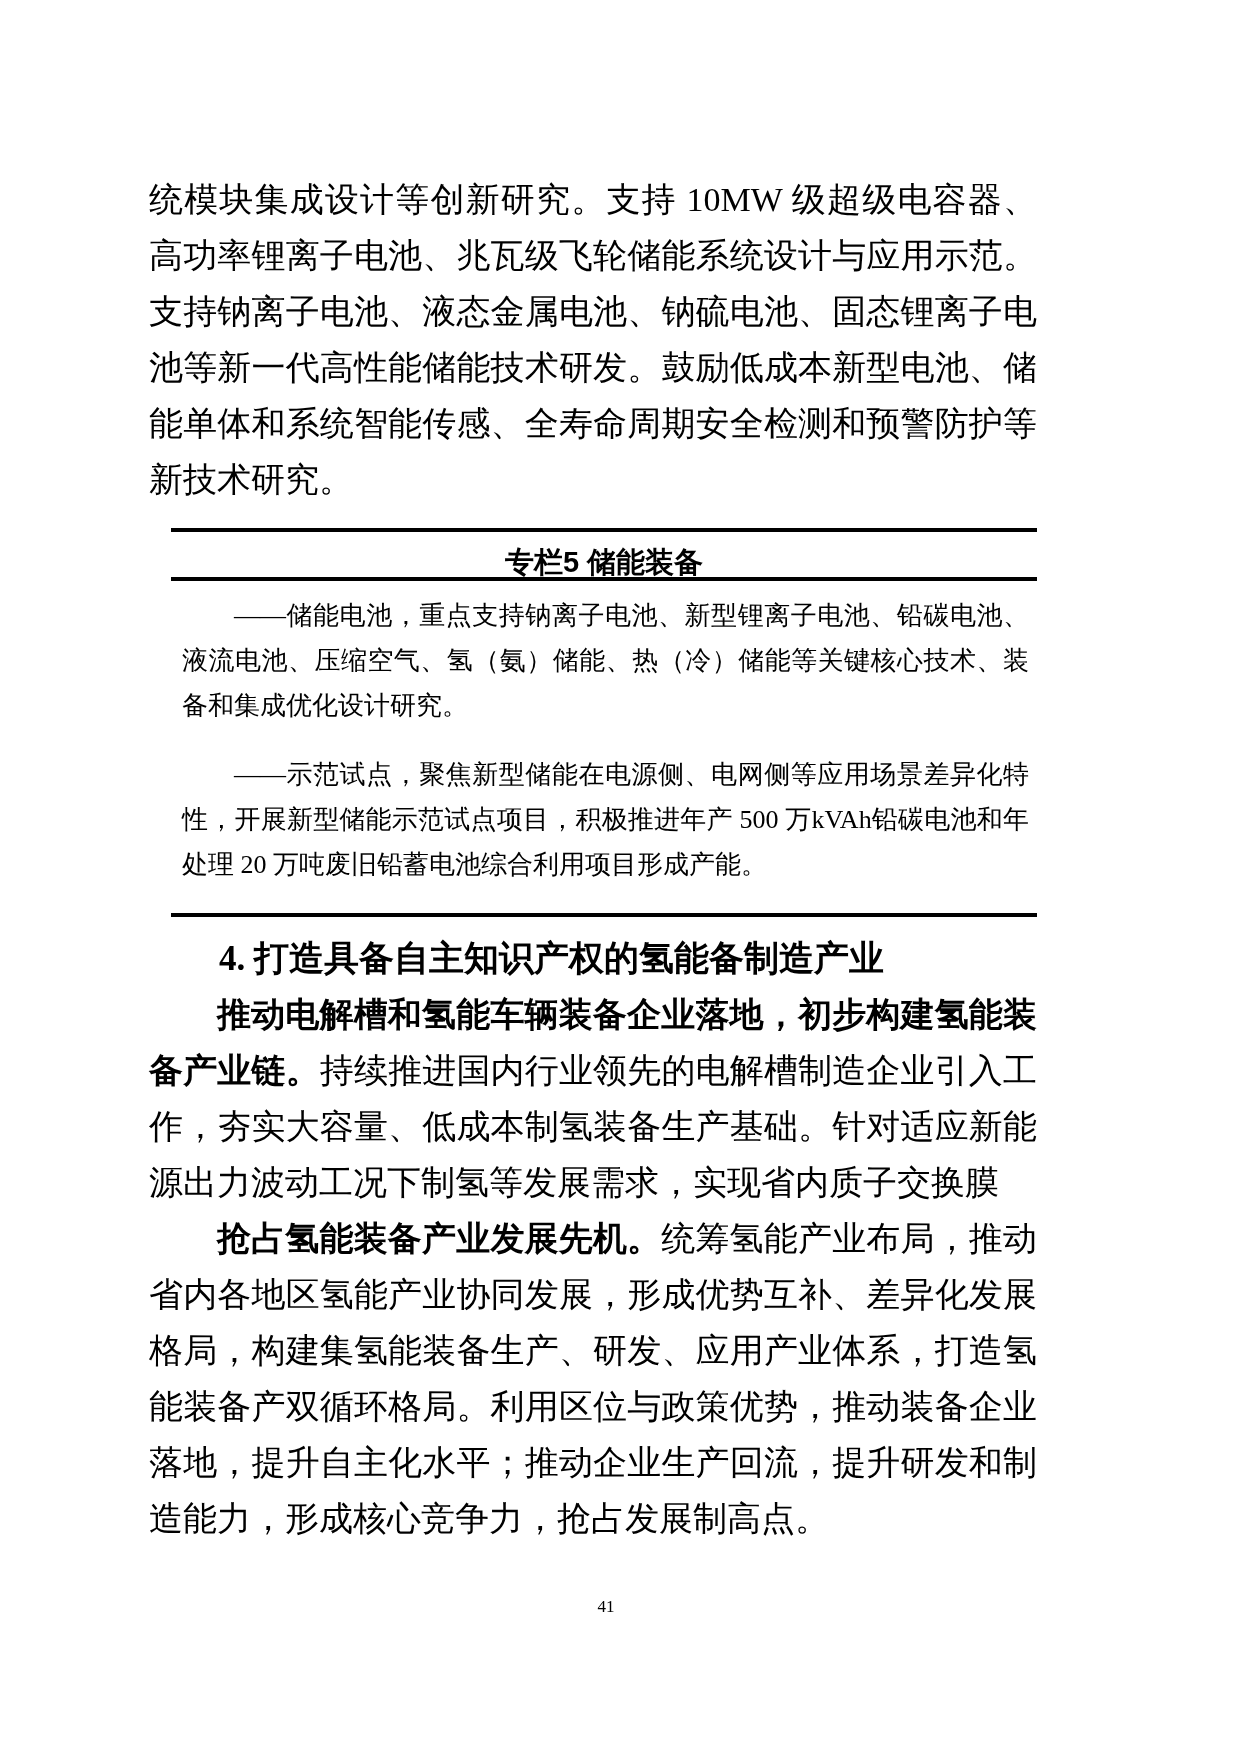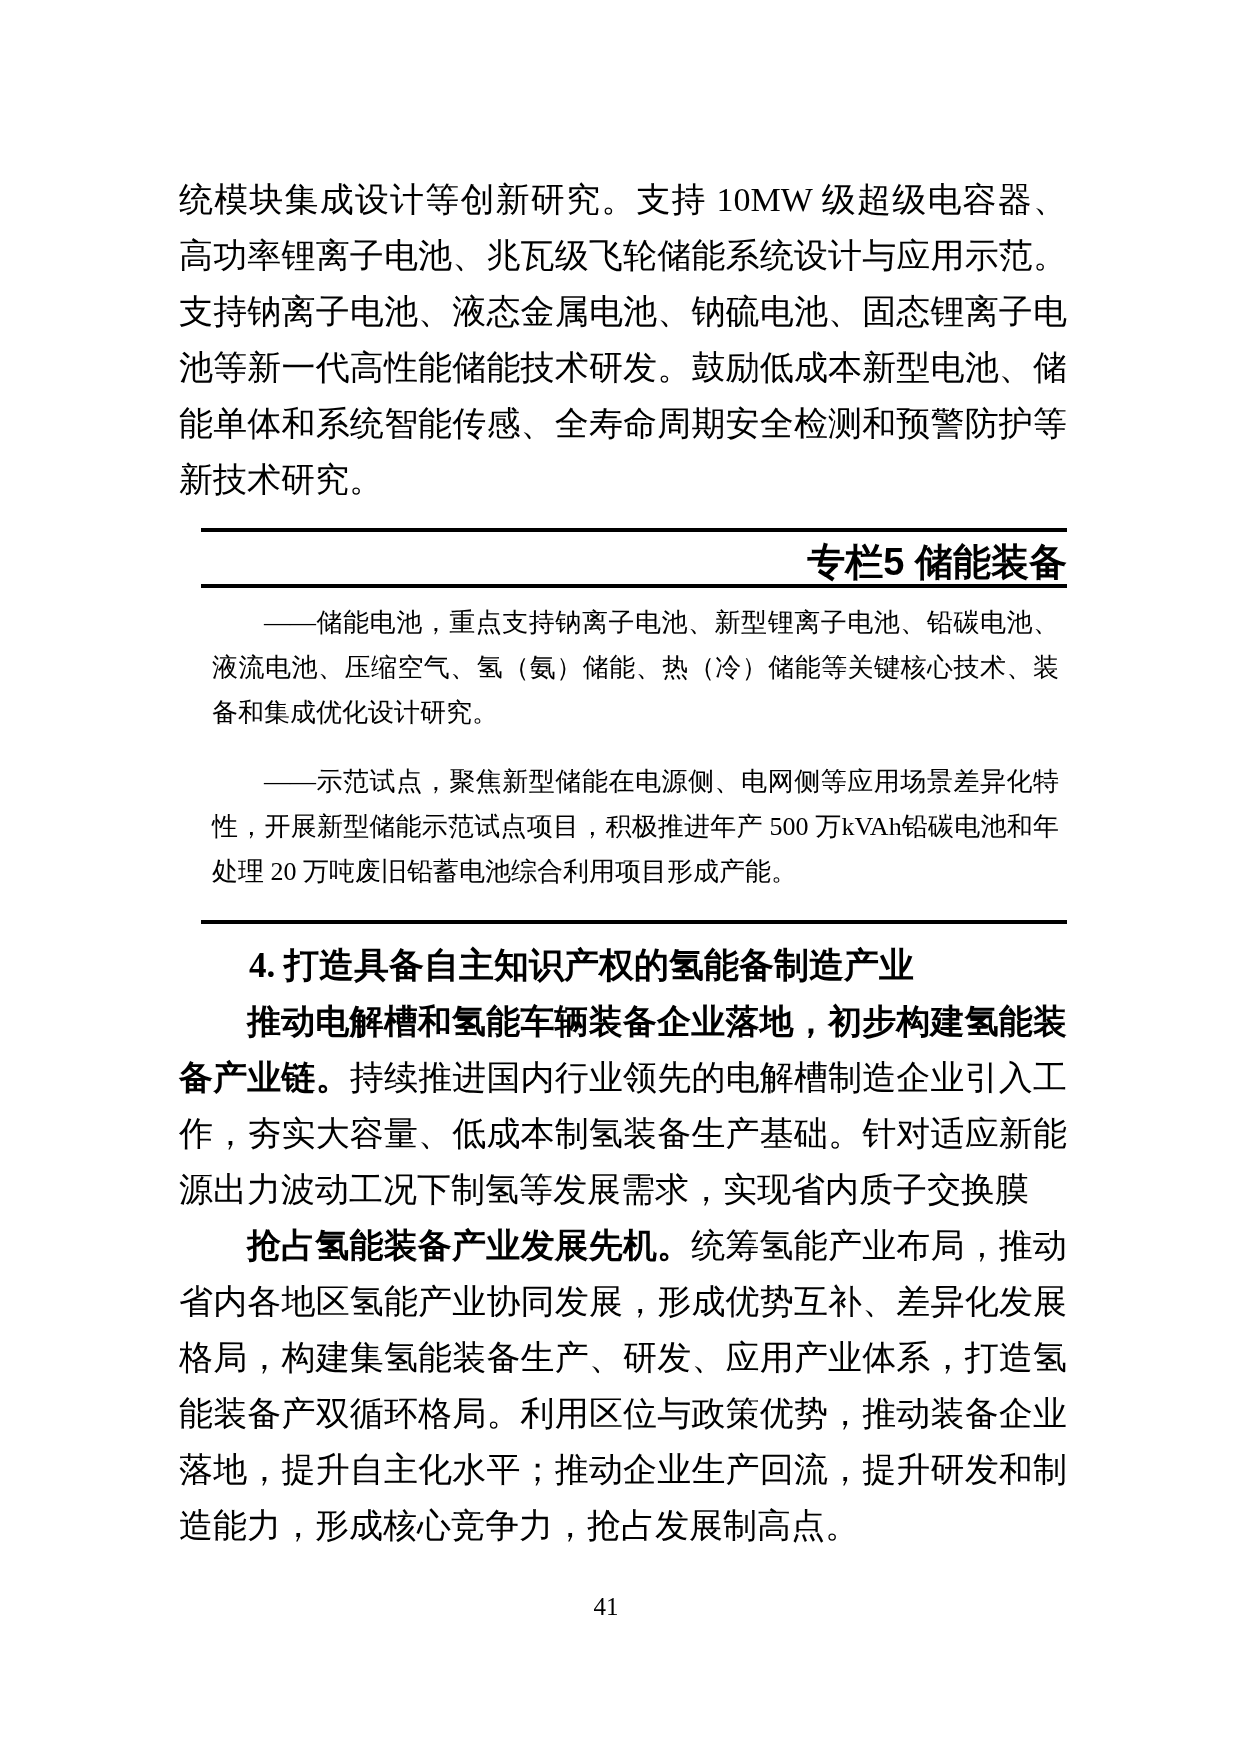--- a/index.html
+++ b/index.html
@@ -11,21 +11,21 @@
     width: 1240px;
     height: 1754px;
     position: relative;
     color: #000000;
     font-family: "Liberation Serif", "DejaVu Serif", serif;
     overflow: hidden;
   }
   .page {
     position: absolute;
     top: 172px;
-    left: 179px;
+    left: 149px;
     width: 888px;
   }
   .para {
     font-size: 34px;
     line-height: 56px;
     text-align: justify;
     margin: 0;
   }
   .indent { text-indent: 2em; }
   .lead-bold { font-weight: bold; }
@@ -33,24 +33,24 @@
   
   .callout {
     margin: 20px 0 0 22px;
     width: 866px;
   }
   .rule {
     height: 4px;
     background: #000000;
   }
   .callout-title {
-    height: 52px;
+    height: 45px;
     line-height: 60px;
-    text-align: right;
-    font-size: 38px;
+    text-align: center;
+    font-size: 29px;
     font-weight: bold;
     font-family: "Liberation Sans", "DejaVu Sans", sans-serif;
   }
   .callout-body {
     padding: 12px 8px 26px 11px;
   }
   .callout-body p {
     font-size: 26px;
     line-height: 45px;
     text-align: justify;
@@ -65,21 +65,21 @@
     line-height: 56px;
     text-indent: 2em;
     margin: 14px 0 0 0;
   }
   .page-number {
     position: absolute;
     top: 1592px;
     left: 0;
     width: 1212px;
     text-align: center;
-    font-size: 25px;
+    font-size: 17px;
     line-height: 30px;
   }
 </style>
 </head>
 <body>
 
 <div class="page">
 
   <p class="para">统模块集成设计等创新研究。支持 10MW 级超级电容器、高功率锂离子电池、兆瓦级飞轮储能系统设计与应用示范。支持钠离子电池、液态金属电池、钠硫电池、固态锂离子电池等新一代高性能储能技术研发。鼓励低成本新型电池、储能单体和系统智能传感、全寿命周期安全检测和预警防护等新技术研究。</p>
 

